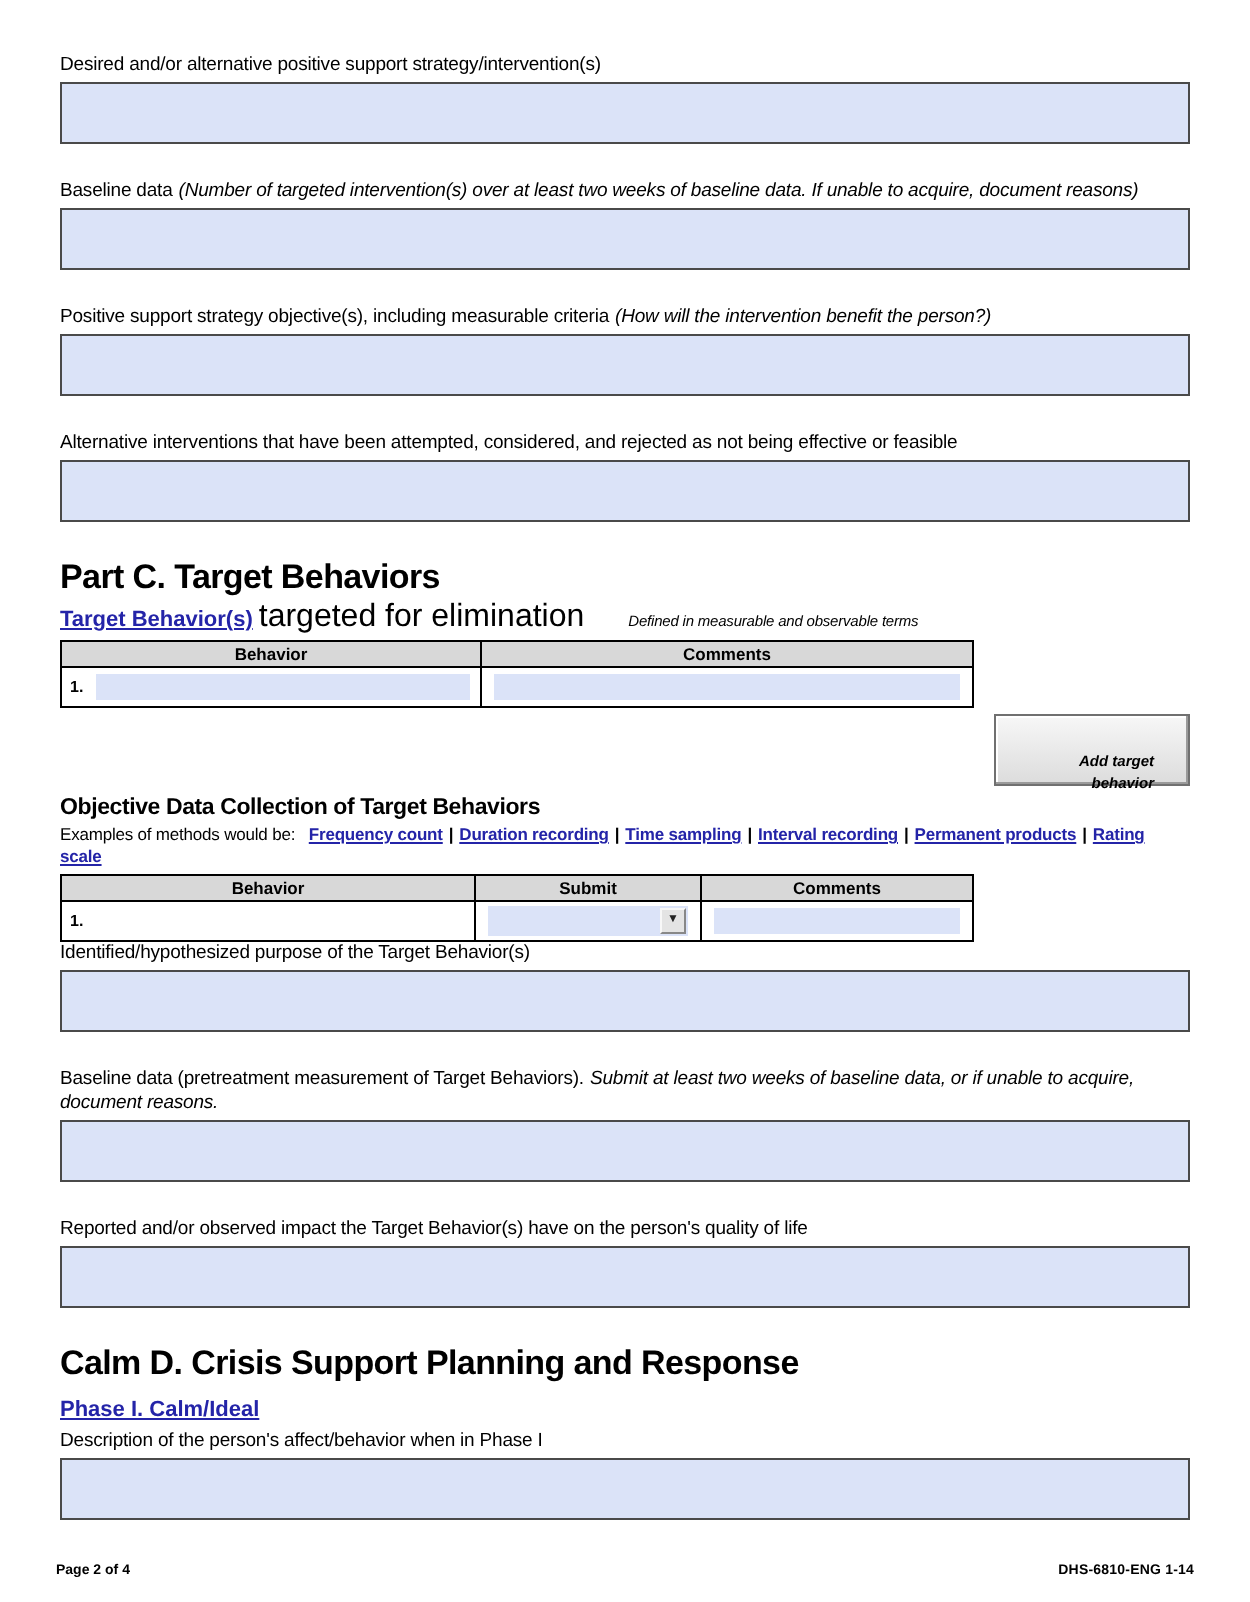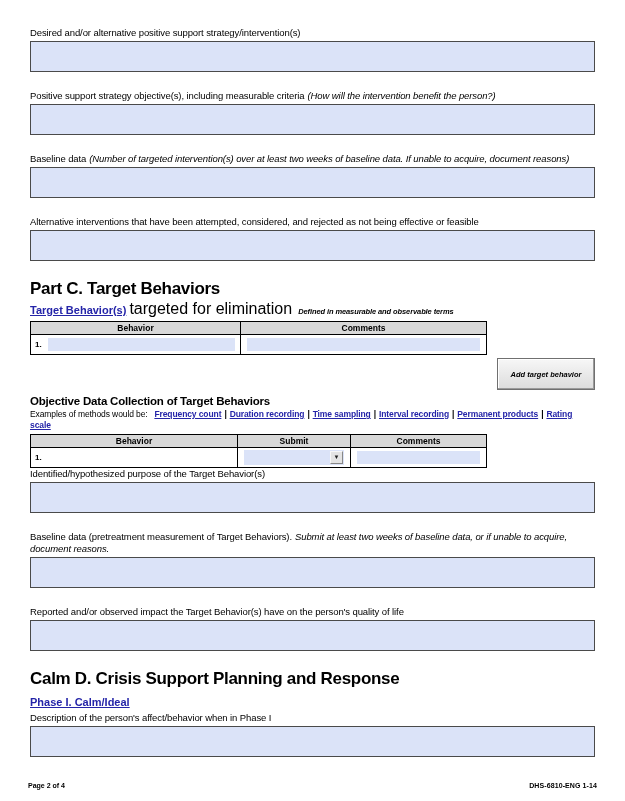--- a/index.html
+++ b/index.html
@@ -19,21 +19,21 @@
   }
 
   
   .part-heading{font-size:17px;font-weight:bold;letter-spacing:-0.3px;margin:12px 0 3px 0;line-height:20px;}
   .link-heading{
     font-size:11px;font-weight:bold;color:#2424a8;text-decoration:underline;
     line-height:13px;display:inline-block;
   }
   .target-line{margin-bottom:3px;line-height:13px;}
   .target-rest{font-size:16px;font-weight:normal;margin-left:3px;}
-  .small-note{font-size:7.5px;font-style:italic;font-weight:bold;margin-left:6px;letter-spacing:-0.1px;}
+  .small-note{font-size:7.5px;font-style:italic;font-weight:normal;margin-left:22px;letter-spacing:-0.1px;}
   .sub-heading{font-size:11.5px;font-weight:bold;margin:4px 0 1px 0;line-height:14px;letter-spacing:-0.2px;}
 
   
   table.ftable{border-collapse:collapse;width:457px;table-layout:fixed;}
   table.ftable th{
     background:#d8d8d8;border:1px solid #000;font-size:8.5px;font-weight:bold;
     height:12px;padding:0;text-align:center;
   }
   table.ftable td{border:1px solid #000;height:19px;padding:0;vertical-align:middle;}
   .rownum{font-size:8px;font-weight:bold;padding-left:4px;}
@@ -49,24 +49,24 @@
   .dd-btn{
     width:13px;height:13px;margin-right:1px;background:#e4e4e4;
     border:1px solid #888;border-top-color:#f8f8f8;border-left-color:#f8f8f8;
     font-size:6px;line-height:11px;text-align:center;color:#222;box-sizing:border-box;
   }
 
   
   .btn-row{display:flex;justify-content:flex-end;margin:3px 0 2px 0;}
   .add-btn{
     font-family:"Liberation Sans", sans-serif;
-    width:98px;height:32px;font-size:7.5px;font-weight:bold;font-style:italic;
+    width:98px;height:14px;font-size:7.5px;font-weight:bold;font-style:italic;
     background:linear-gradient(#f7f7f7,#dcdcdc);border:1px solid #707070;
     box-shadow:inset -1px -1px 0 #9a9a9a, inset 1px 1px 0 #ffffff;
-    padding:2px;line-height:11px;
+    padding:17px;line-height:11px;text-align:right;
   }
 
   
   .examples{font-size:8.5px;line-height:11px;margin-bottom:3px;letter-spacing:-0.1px;}
   .mlink{color:#2424a8;text-decoration:underline;font-weight:bold;}
   .sep{margin:0 3px;font-weight:bold;}
 
   .mt6{margin-top:6px;}
   .footer{position:absolute;top:782px;left:28px;right:28px;font-size:7px;font-weight:bold;}
   .footer .right{float:right;letter-spacing:0.1px;}
@@ -75,26 +75,26 @@
 <body>
 
 <div class="content">
 
   <div class="fblock">
     <div class="flabel"><span>Desired and/or alternative positive support strategy/intervention(s)</span></div>
     <div class="bigfield"></div>
   </div>
 
   <div class="fblock">
+    <div class="flabel"><span>Baseline data</span><span class="note">(Number of targeted intervention(s) over at least two weeks of baseline data. If unable to acquire, document reasons)</span></div>
+    <div class="bigfield"></div>
+  </div>
+
+  <div class="fblock">
     <div class="flabel"><span>Positive support strategy objective(s), including measurable criteria</span><span class="note">(How will the intervention benefit the person?)</span></div>
-    <div class="bigfield"></div>
-  </div>
-
-  <div class="fblock">
-    <div class="flabel"><span>Baseline data</span><span class="note">(Number of targeted intervention(s) over at least two weeks of baseline data. If unable to acquire, document reasons)</span></div>
     <div class="bigfield"></div>
   </div>
 
   <div class="fblock">
     <div class="flabel"><span>Alternative interventions that have been attempted, considered, and rejected as not being effective or feasible</span></div>
     <div class="bigfield"></div>
   </div>
 
   <div class="part-heading">Part C. Target Behaviors</div>
 

